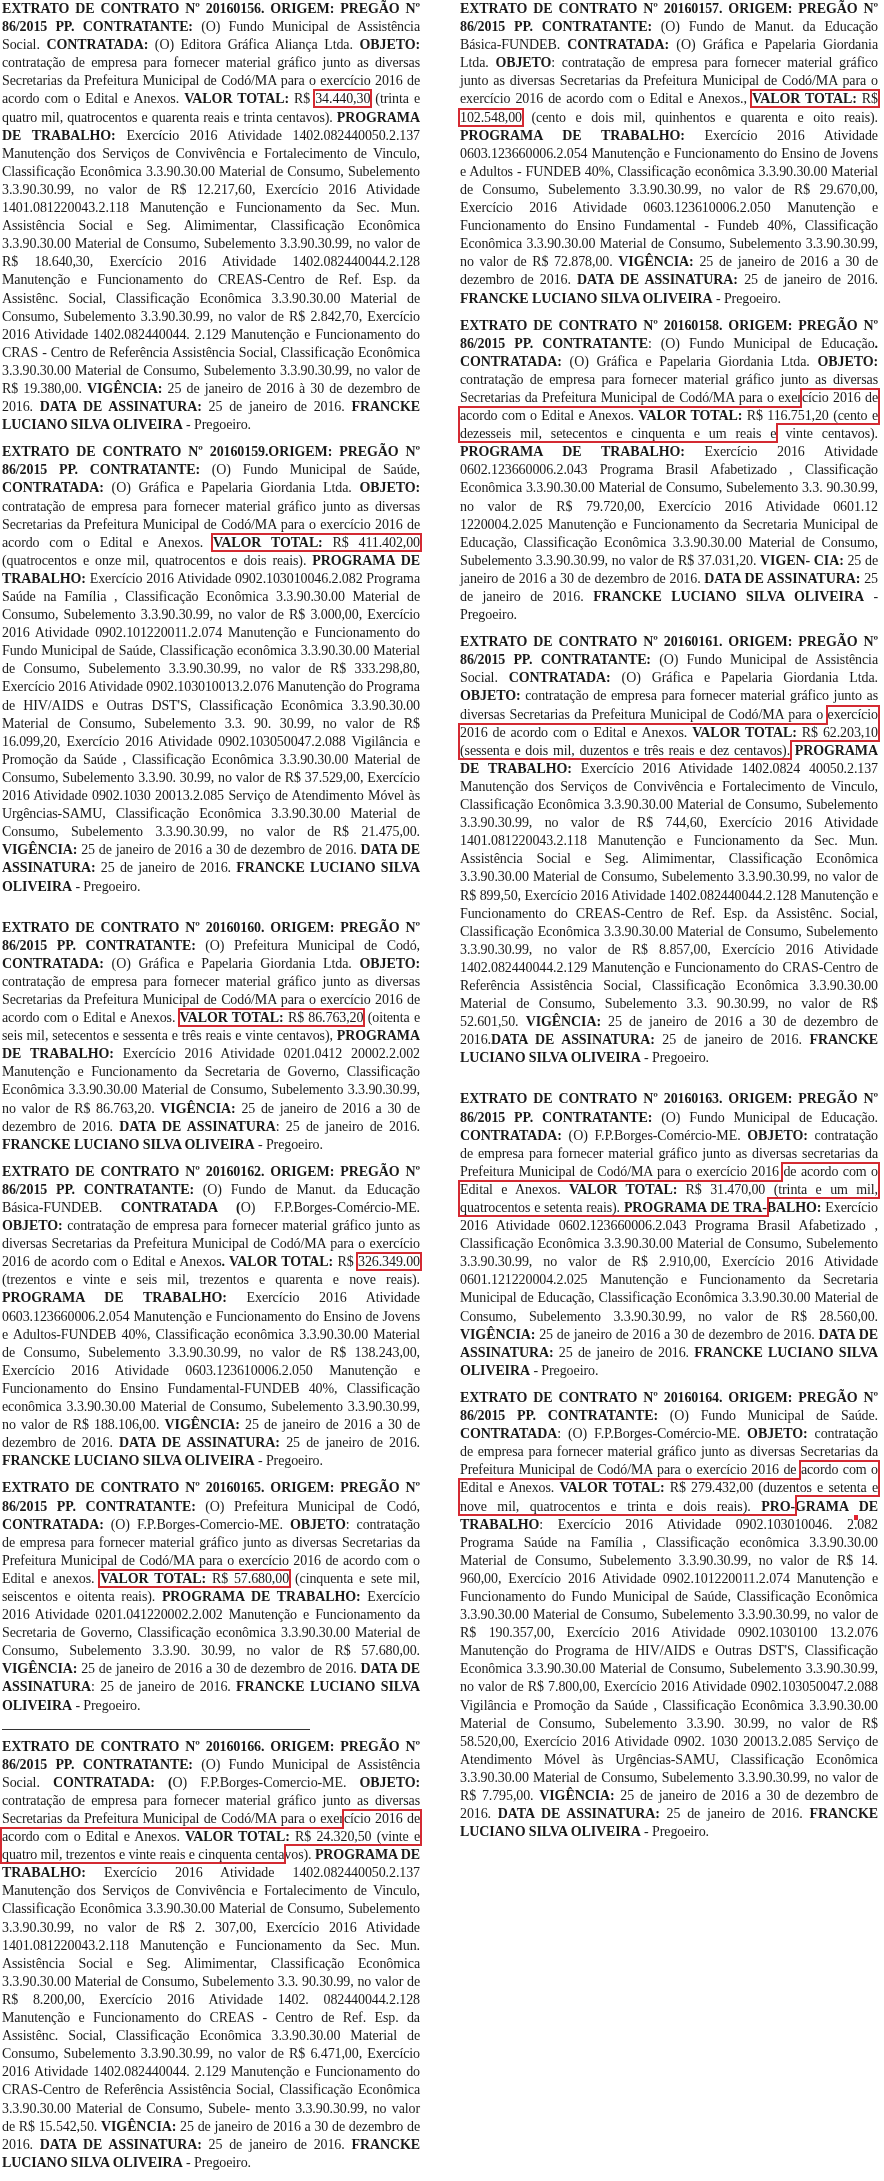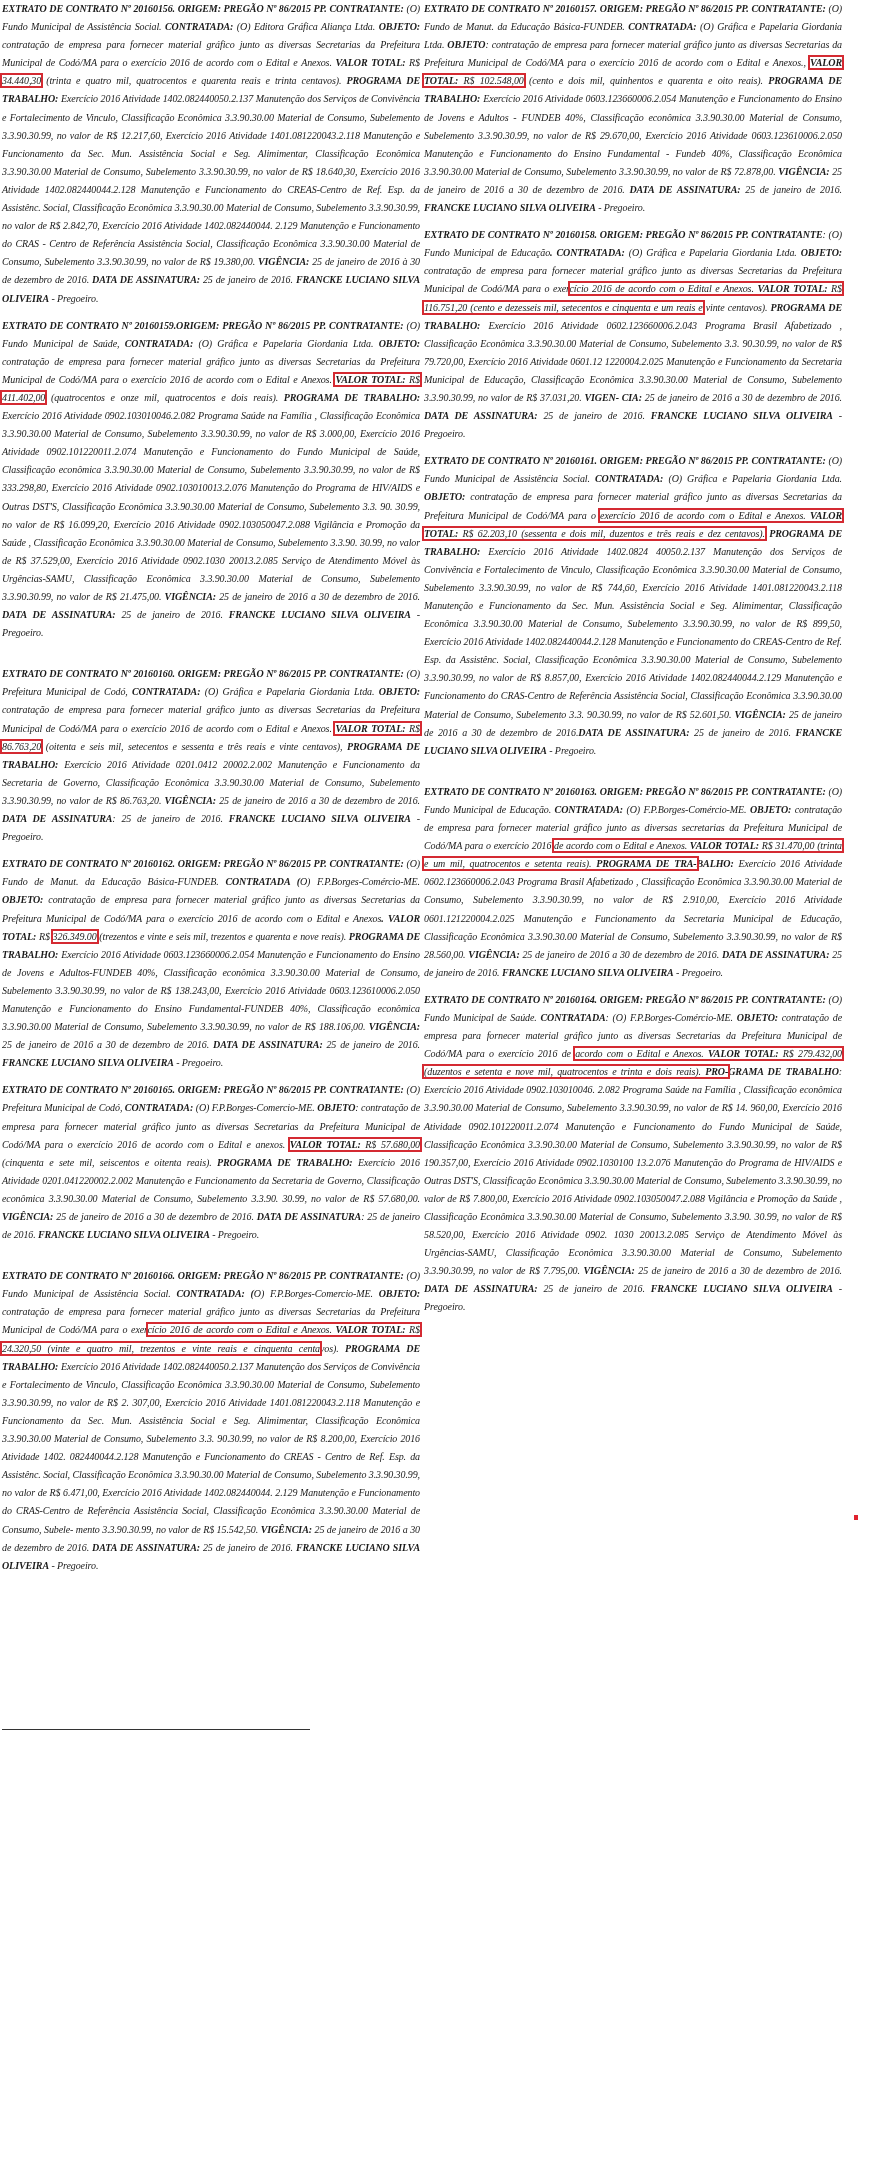--- a/index.html
+++ b/index.html
@@ -1,22 +1,22 @@
 <!DOCTYPE html>
 <html><head>
 <meta charset="utf-8">
 <style>
   html,body{margin:0;padding:0;background:#ffffff;}
   body{width:884px;height:2181px;overflow:hidden;position:relative;
        font-family:"Liberation Serif","DejaVu Serif",serif;color:#1a1a1a;}
   .col{position:absolute;top:0;width:418px;}
   .col-left{left:2px;}
-  .col-right{left:424px;}
-  .extract{font-size:10px;line-height:18.1px;text-align:justify;
-           margin:0 0 9px 0;letter-spacing:-0.1px;font-style:italic;}
+  .col-right{left:460px;}
+  .extract{font-size:14px;line-height:18.1px;text-align:justify;
+           margin:0 0 9px 0;letter-spacing:-0.1px;}
   .extract b{font-weight:bold;}
   .hl{outline:2.5px solid #d42a32;outline-offset:0px;}
   .spacer-lg{height:14px;}
   .rule{position:absolute;left:2px;top:1729px;width:308px;border-top:1px solid #333;}
   .mark{position:absolute;left:854px;top:1515px;width:4px;height:5px;background:#e0222e;}
 </style>
 </head>
 <body>
 
 <div class="col col-left">

